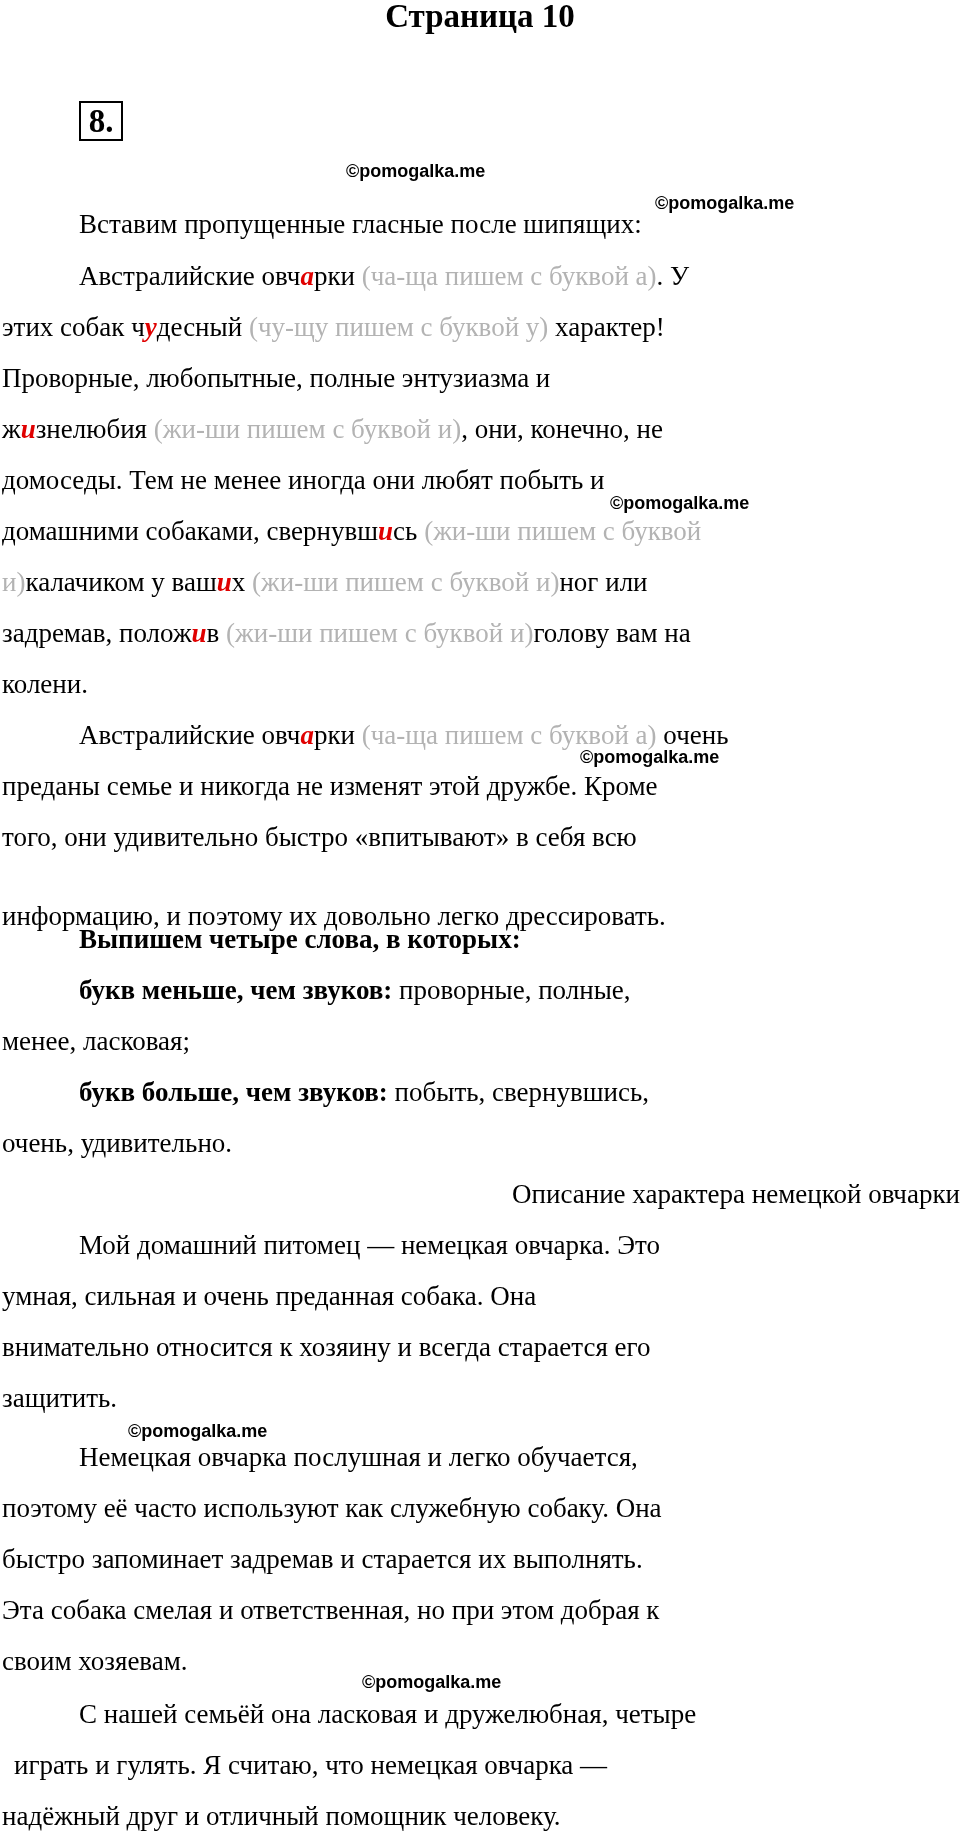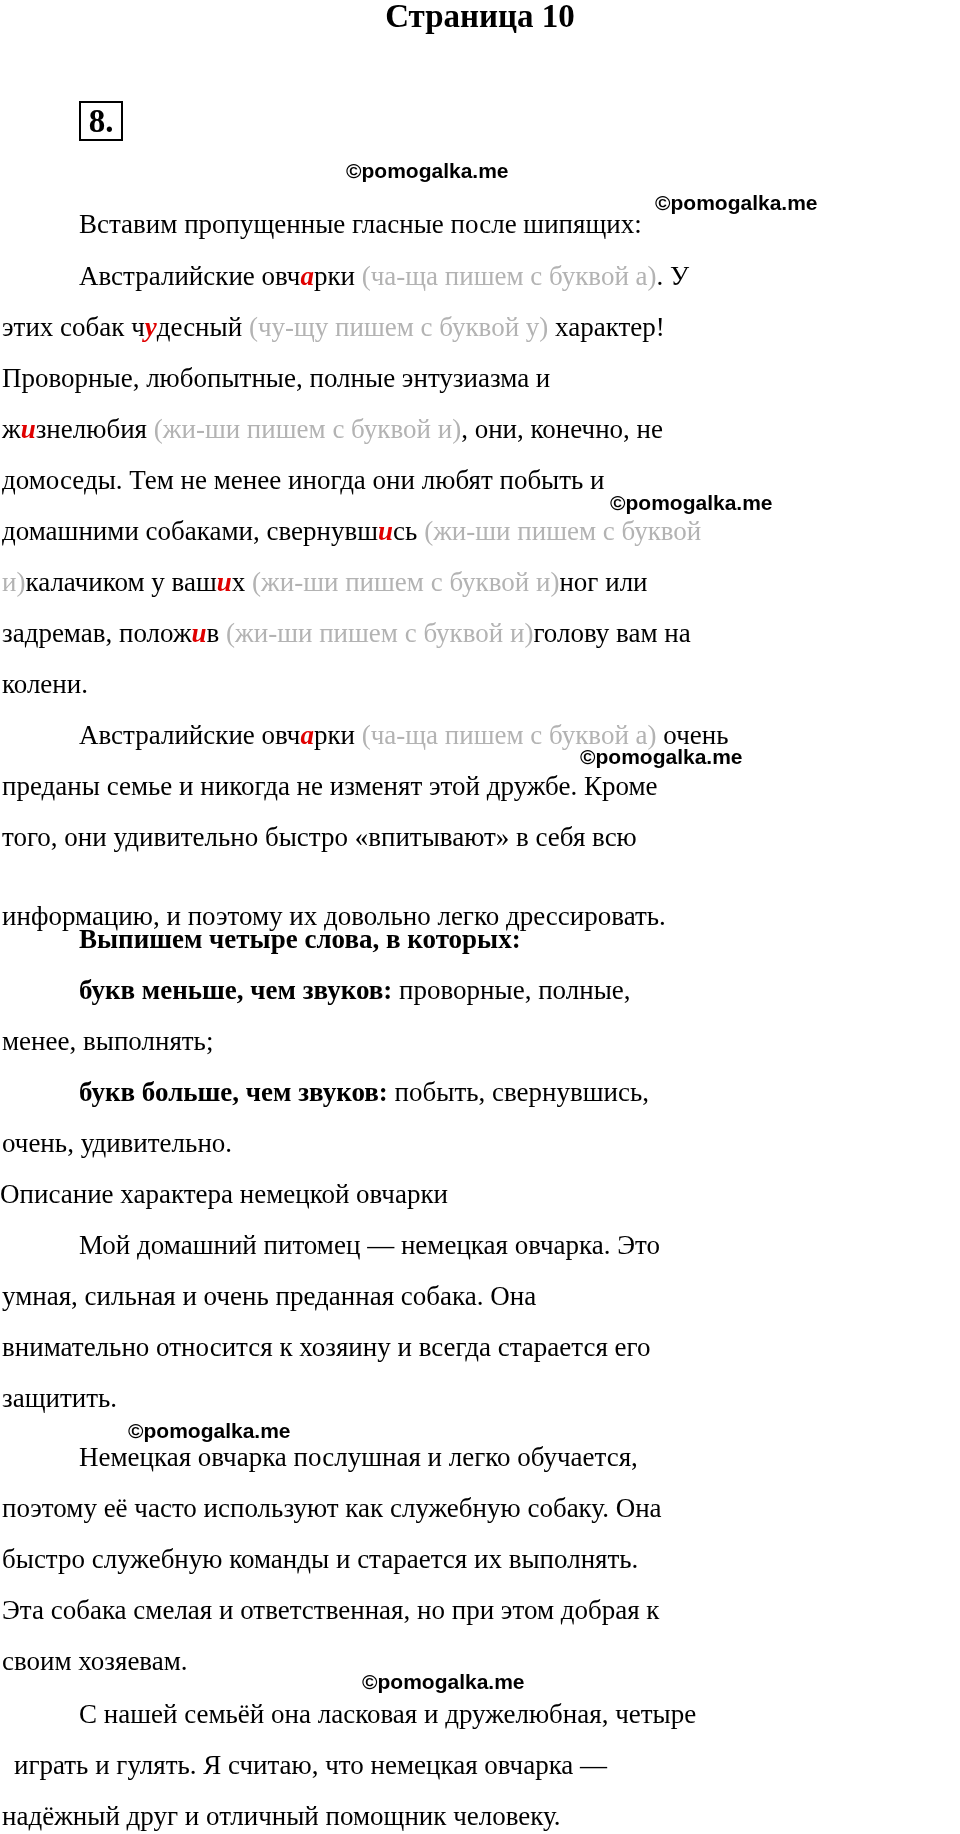--- a/index.html
+++ b/index.html
@@ -4,24 +4,24 @@
 <style>
   html, body { margin: 0; padding: 0; background: #ffffff; }
   body { width: 960px; height: 1834px; position: relative; overflow: hidden;
          font-family: "Liberation Serif", "DejaVu Serif", serif; color: #000; }
   .title { position: absolute; left: 0; width: 960px; top: -6px; text-align: center;
            font-weight: bold; font-size: 33px; line-height: 44px; }
   .numbox { position: absolute; left: 79px; top: 101px; width: 44px; height: 40px;
             border: 2px solid #000; box-sizing: border-box; font-size: 33px; font-weight: bold;
             line-height: 36px; text-align: center; }
   .wm { position: absolute; font-family: "Liberation Sans", "DejaVu Sans", sans-serif;
-        font-weight: bold; font-size: 21px; line-height: 18px; color: #000; white-space: nowrap; }
+        font-weight: bold; font-size: 18px; line-height: 18px; color: #000; white-space: nowrap; }
   .line { position: absolute; left: 2px; font-size: 27px; line-height: 40px; white-space: nowrap; }
   .ind { left: 79px; }
-  .center { left: 0; width: 960px; text-align: left; }
+  .center { left: 0; width: 960px; text-align: right; }
   .hint { color: #b3b3b3; }
   .red { color: #e00000; font-weight: bold; font-style: italic; }
   b { font-weight: bold; }
 </style>
 </head>
 <body>
 
 <div class="title">Страница 10</div>
 <div class="numbox">8.</div>
 
@@ -68,37 +68,37 @@
 
 <div class="line" style="top:766px;">преданы семье и никогда не изменят этой дружбе. Кроме</div>
 <div class="line" style="top:817px;">того, они удивительно быстро «впитывают» в себя всю</div>
 <div class="line" style="top:868px;margin-top:28px;">информацию, и поэтому их довольно легко дрессировать.</div>
 
 <div class="line ind" style="top:919px;font-weight:bold;">Выпишем четыре слова, в которых:</div>
 
 <div class="line ind" style="top:970px;">
   <b>букв меньше, чем звуков:</b><span> проворные, полные,</span>
 </div>
-<div class="line" style="top:1021px;">менее, выполнять;</div>
+<div class="line" style="top:1021px;">менее, ласковая;</div>
 
 <div class="line ind" style="top:1072px;">
   <b>букв больше, чем звуков:</b><span> побыть, свернувшись,</span>
 </div>
 <div class="line" style="top:1123px;">очень, удивительно.</div>
 
 <div class="line center" style="top:1174px;">Описание характера немецкой овчарки</div>
 
 <div class="line ind" style="top:1225px;">Мой домашний питомец — немецкая овчарка. Это</div>
 <div class="line" style="top:1276px;">умная, сильная и очень преданная собака. Она</div>
 <div class="line" style="top:1327px;">внимательно относится к хозяину и всегда старается его</div>
 <div class="line" style="top:1378px;">защитить.</div>
 <div class="wm" style="left:128px;top:1422px;">©pomogalka.me</div>
 
 <div class="line ind" style="top:1437px;">Немецкая овчарка послушная и легко обучается,</div>
 <div class="line" style="top:1488px;">поэтому её часто используют как служебную собаку. Она</div>
-<div class="line" style="top:1539px;">быстро служебную команды и старается их выполнять.</div>
+<div class="line" style="top:1539px;">быстро запоминает задремав и старается их выполнять.</div>
 <div class="line" style="top:1590px;">Эта собака смелая и ответственная, но при этом добрая к</div>
 <div class="line" style="top:1641px;">своим хозяевам.</div>
 <div class="wm" style="left:362px;top:1673px;">©pomogalka.me</div>
 
 <div class="line ind" style="top:1694px;">С нашей семьёй она ласковая и дружелюбная, четыре</div>
 <div class="line" style="top:1745px;margin-left:12px;">играть и гулять. Я считаю, что немецкая овчарка —</div>
 <div class="line" style="top:1796px;">надёжный друг и отличный помощник человеку.</div>
 
 </body></html>

